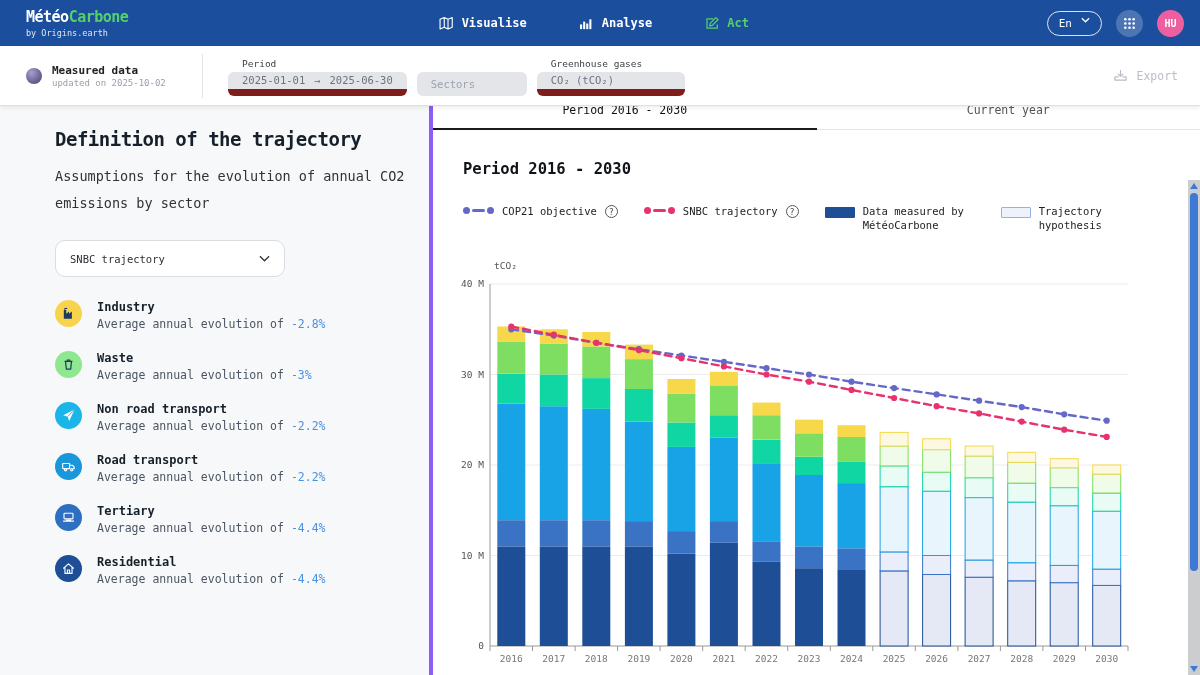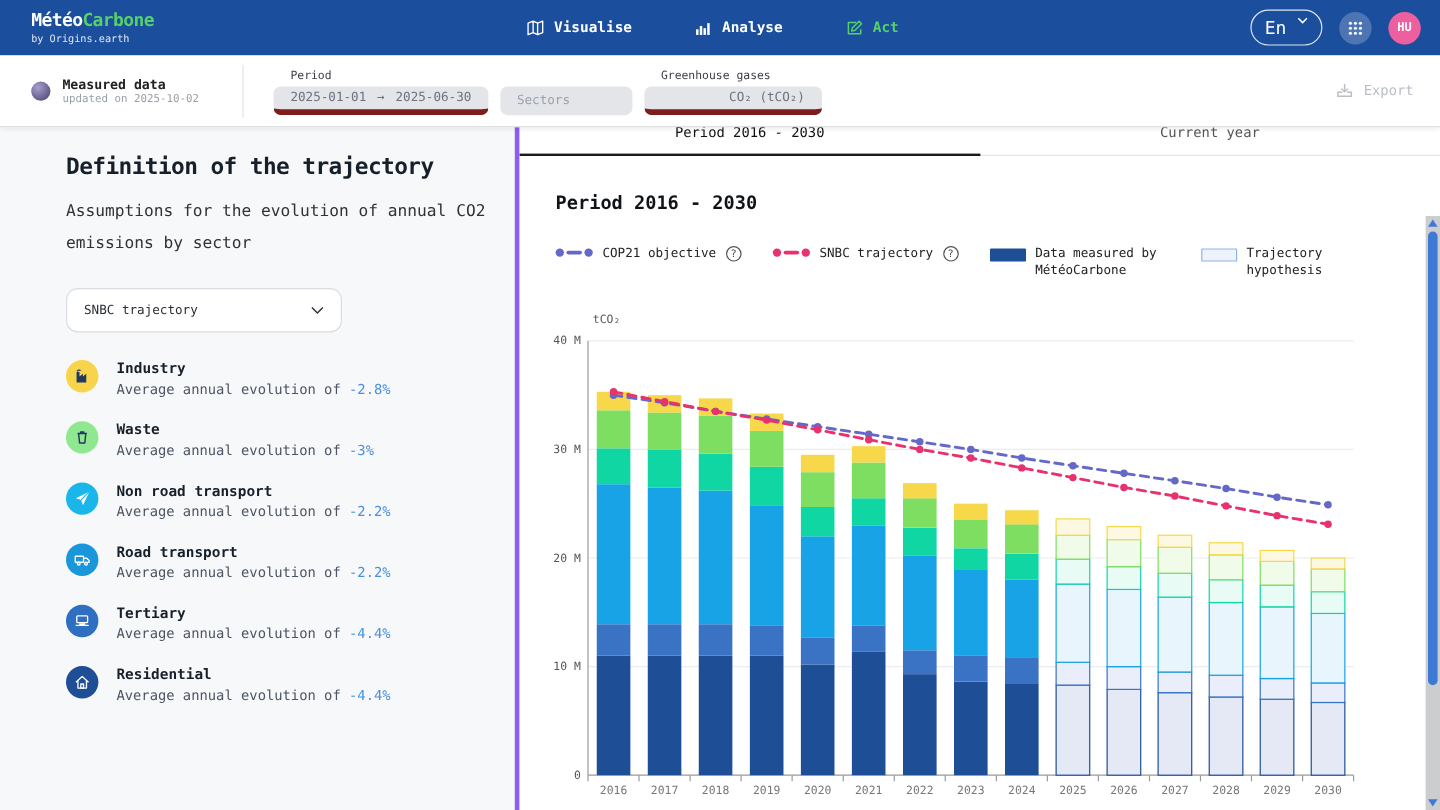--- a/index.html
+++ b/index.html
@@ -9,38 +9,38 @@
   
   .topbar { position:absolute; top:0; left:0; width:1200px; height:46px; background:#1b4f9e; display:flex; align-items:center; color:#fff; z-index:5; }
   .brand { margin-left:26px; cursor:pointer; }
   .brand-line { font-size:15px; font-weight:bold; letter-spacing:-0.5px; }
   .brand-line .c2 { color:#56d06a; }
   .brand-sub { font-size:8.5px; color:#dfe6f2; margin-top:2px; }
   .mainnav { position:absolute; left:50%; transform:translateX(-52%); display:flex; gap:52px; align-items:center; }
   .nav-item { display:flex; align-items:center; gap:8px; font-size:12px; font-weight:bold; color:#fff; cursor:pointer; }
   .nav-item.active { color:#56d06a; }
   .nav-right { margin-left:auto; margin-right:16px; display:flex; align-items:center; gap:14px; }
-  .lang { display:flex; gap:9px; border:1px solid rgba(255,255,255,.85); border-radius:15px; padding:5px 11px; font-size:15px; cursor:pointer; }
+  .lang { display:flex; gap:9px; border:1px solid rgba(255,255,255,.85); border-radius:15px; padding:5px 11px; font-size:11px; cursor:pointer; }
   .gridbtn { width:27px; height:27px; border-radius:50%; background:rgba(255,255,255,.22); display:grid; place-items:center; cursor:pointer; }
   .avatar { width:27px; height:27px; border-radius:50%; background:#ee5f9f; display:grid; place-items:center; font-size:10px; font-weight:bold; cursor:pointer; }
 
   
   .filterbar { position:absolute; top:46px; left:0; width:1200px; height:60px; background:#fff; border-bottom:1px solid #e0e0e0; box-shadow:0 2px 4px rgba(0,0,0,.07); display:flex; align-items:center; z-index:4; }
   .measured { margin-left:26px; width:176px; display:flex; align-items:center; gap:10px; }
   .m-dot { width:16px; height:16px; border-radius:50%; background:radial-gradient(circle at 35% 30%, #a79fcd, #5b5684 75%); flex:none; }
   .m-title { font-size:11px; font-weight:bold; color:#222; }
   .m-sub { font-size:9px; color:#9aa0a8; margin-top:1px; }
   .vdiv { width:1px; height:44px; background:#e3e3e3; margin-right:15px; }
   .territory { width:112px; height:30px; border:1px solid #c9ccd1; border-radius:8px; background:#fff; font-family:inherit; font-size:11px; color:#333; padding:0 11px; outline:none; }
   .territory::placeholder { color:#4b5563; }
   .fgroup { display:flex; flex-direction:column; margin-left:10px; padding-top:2px; }
   .flabel { font-size:9.5px; color:#3a3f46; margin:0 0 2px 14px; height:12px; }
   .pill { background:#e3e5e9; border-radius:6px; height:24px; display:flex; align-items:center; padding:0 14px; font-size:10.5px; color:#6b7280; gap:9px; cursor:pointer; }
-  .pill.bblue { border-bottom:5px solid #7f1d1d;justify-content:flex-end; }
-  .export { margin-left:auto; margin-right:22px; display:flex; gap:8px; background:none; border:none; color:#b9bec6; font-family:inherit; font-size:11.5px; cursor:pointer; }
+  .pill.bblue { border-bottom:7px solid #7f1d1d; }
+  .export { margin-left:auto; margin-right:22px; display:flex; align-items:center; gap:8px; background:none; border:none; color:#b9bec6; font-family:inherit; font-size:11.5px; cursor:pointer; }
 
   
   .content { position:absolute; top:90px; left:0; width:1200px; bottom:0; display:flex; }
   .sidebar { width:433px; background:#f7f8f9; border-right:4px solid #8b5cf6; padding:38px 30px 0 55px; flex:none; }
   .side-title { font-size:19px; font-weight:bold; color:#16202b; letter-spacing:-0.5px; margin-bottom:13px; }
   .side-sub { font-size:13.5px; color:#2e3338; line-height:2.0; width:350px; margin-bottom:23px; font-weight:normal; }
   .selectbox { width:230px; height:37px; background:#fff; border:1px solid #d9dce0; border-radius:10px; display:flex; align-items:center; justify-content:space-between; padding:0 14px; font-size:10.5px; color:#2b2f33; margin-bottom:23px; cursor:pointer; }
   .sector-item { display:flex; gap:15px; align-items:flex-start; margin-bottom:20px; }
   .sector-icon { width:27px; height:27px; border-radius:50%; display:grid; place-items:center; flex:none; }
   .sector-name { display:block; font-size:12px; font-weight:bold; color:#16202b; margin-bottom:3px; }

